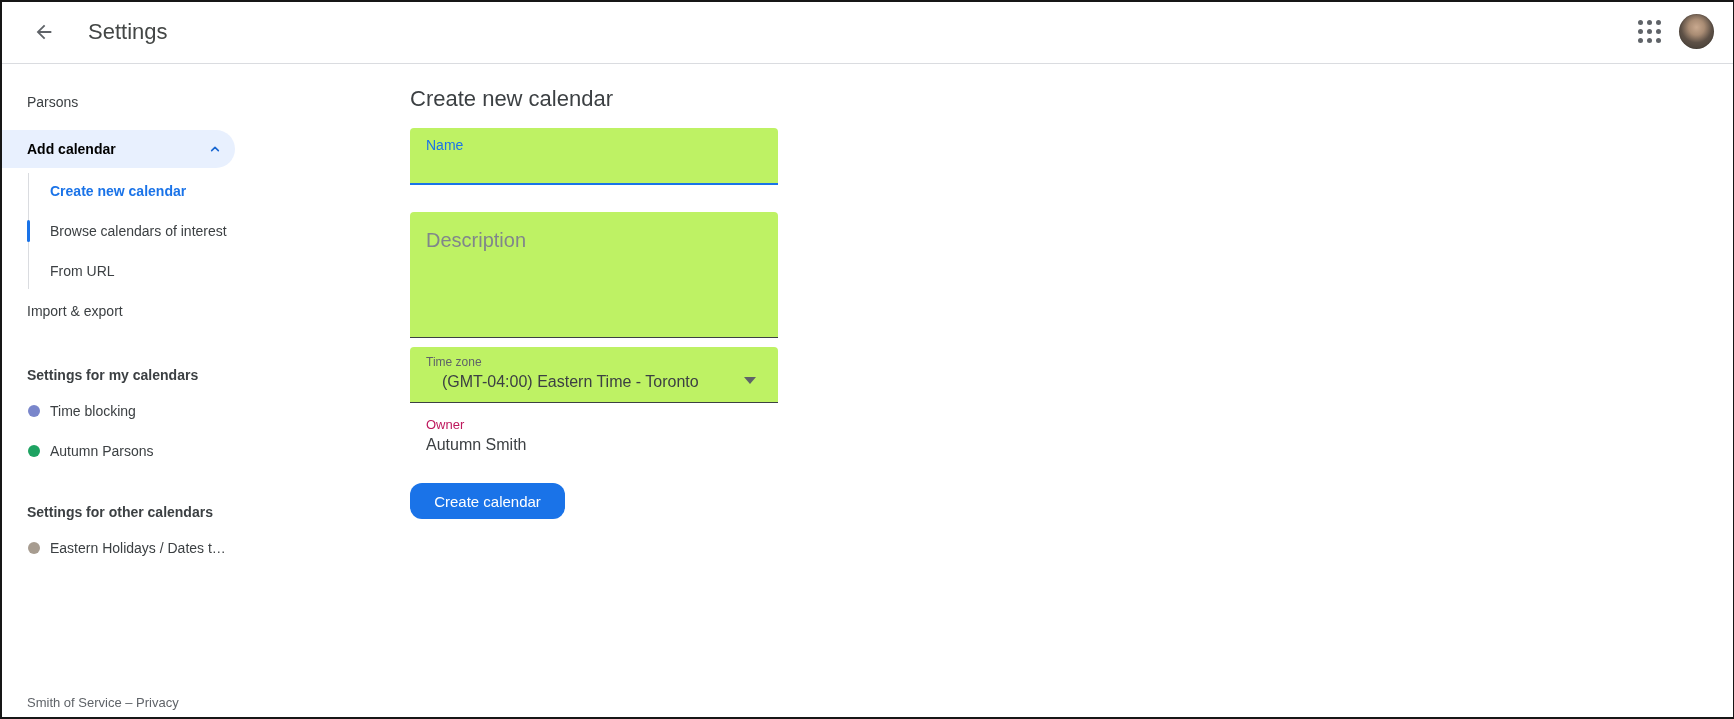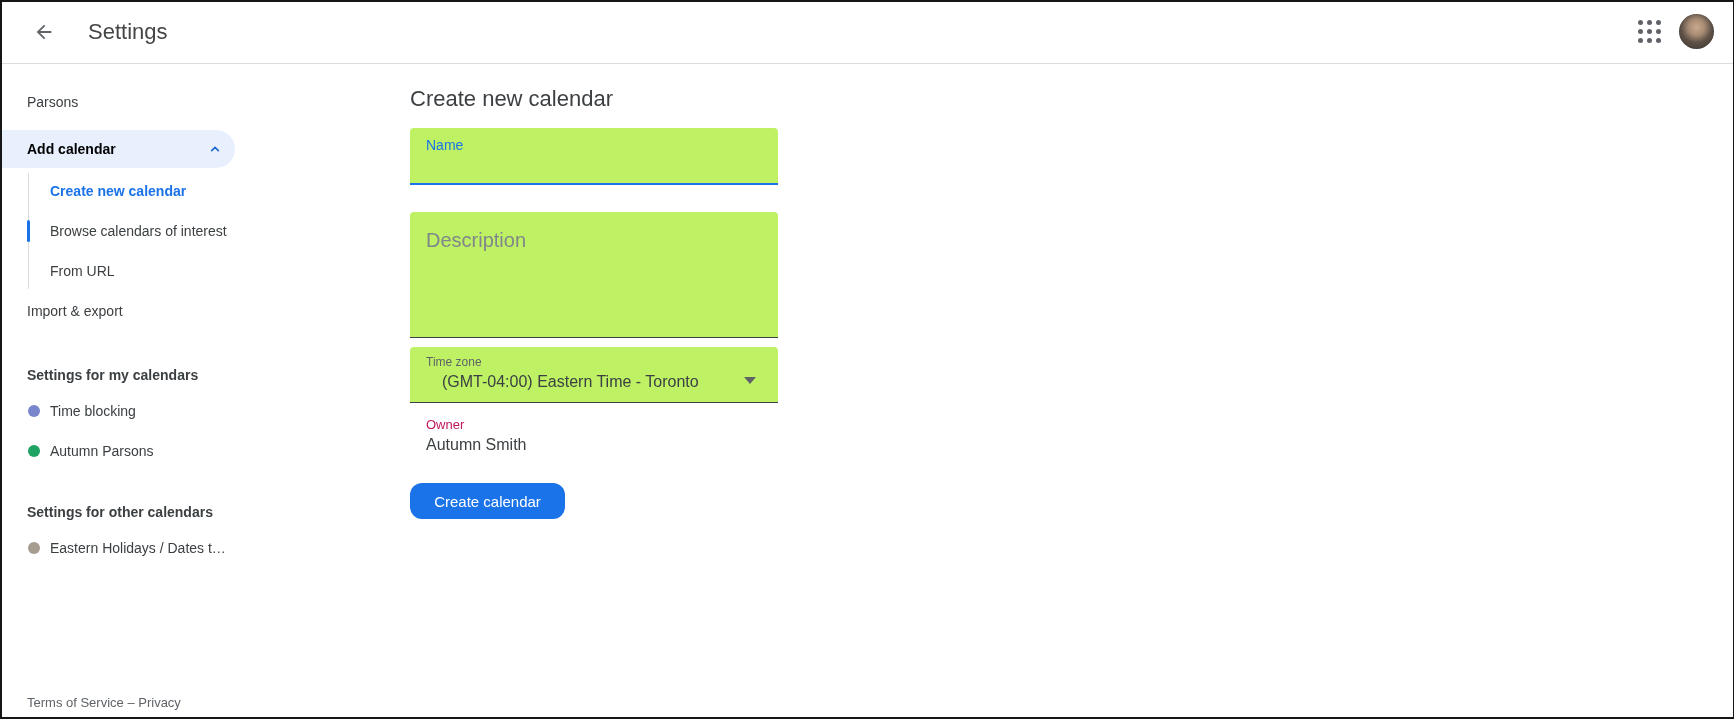--- a/index.html
+++ b/index.html
@@ -226,21 +226,21 @@
       <span>Autumn Parsons</span>
     </div>
 
     <div class="section-heading other">Settings for other calendars</div>
 
     <div class="cal-item">
       <span class="dot" style="background-color: rgb(167, 156, 144);"></span>
       <span>Eastern Holidays / Dates t…</span>
     </div>
 
-    <div class="sidebar-footer">Terms of Service – Privacy</div>
+    <div class="sidebar-footer">Smith of Service – Privacy</div>
   </div>
 
   <div class="main">
     <div class="main-title">Create new calendar</div>
 
     <div class="field field-name">
       <span class="float-label">Name</span>
       <input type="text" value="" style="">
     </div>
 

